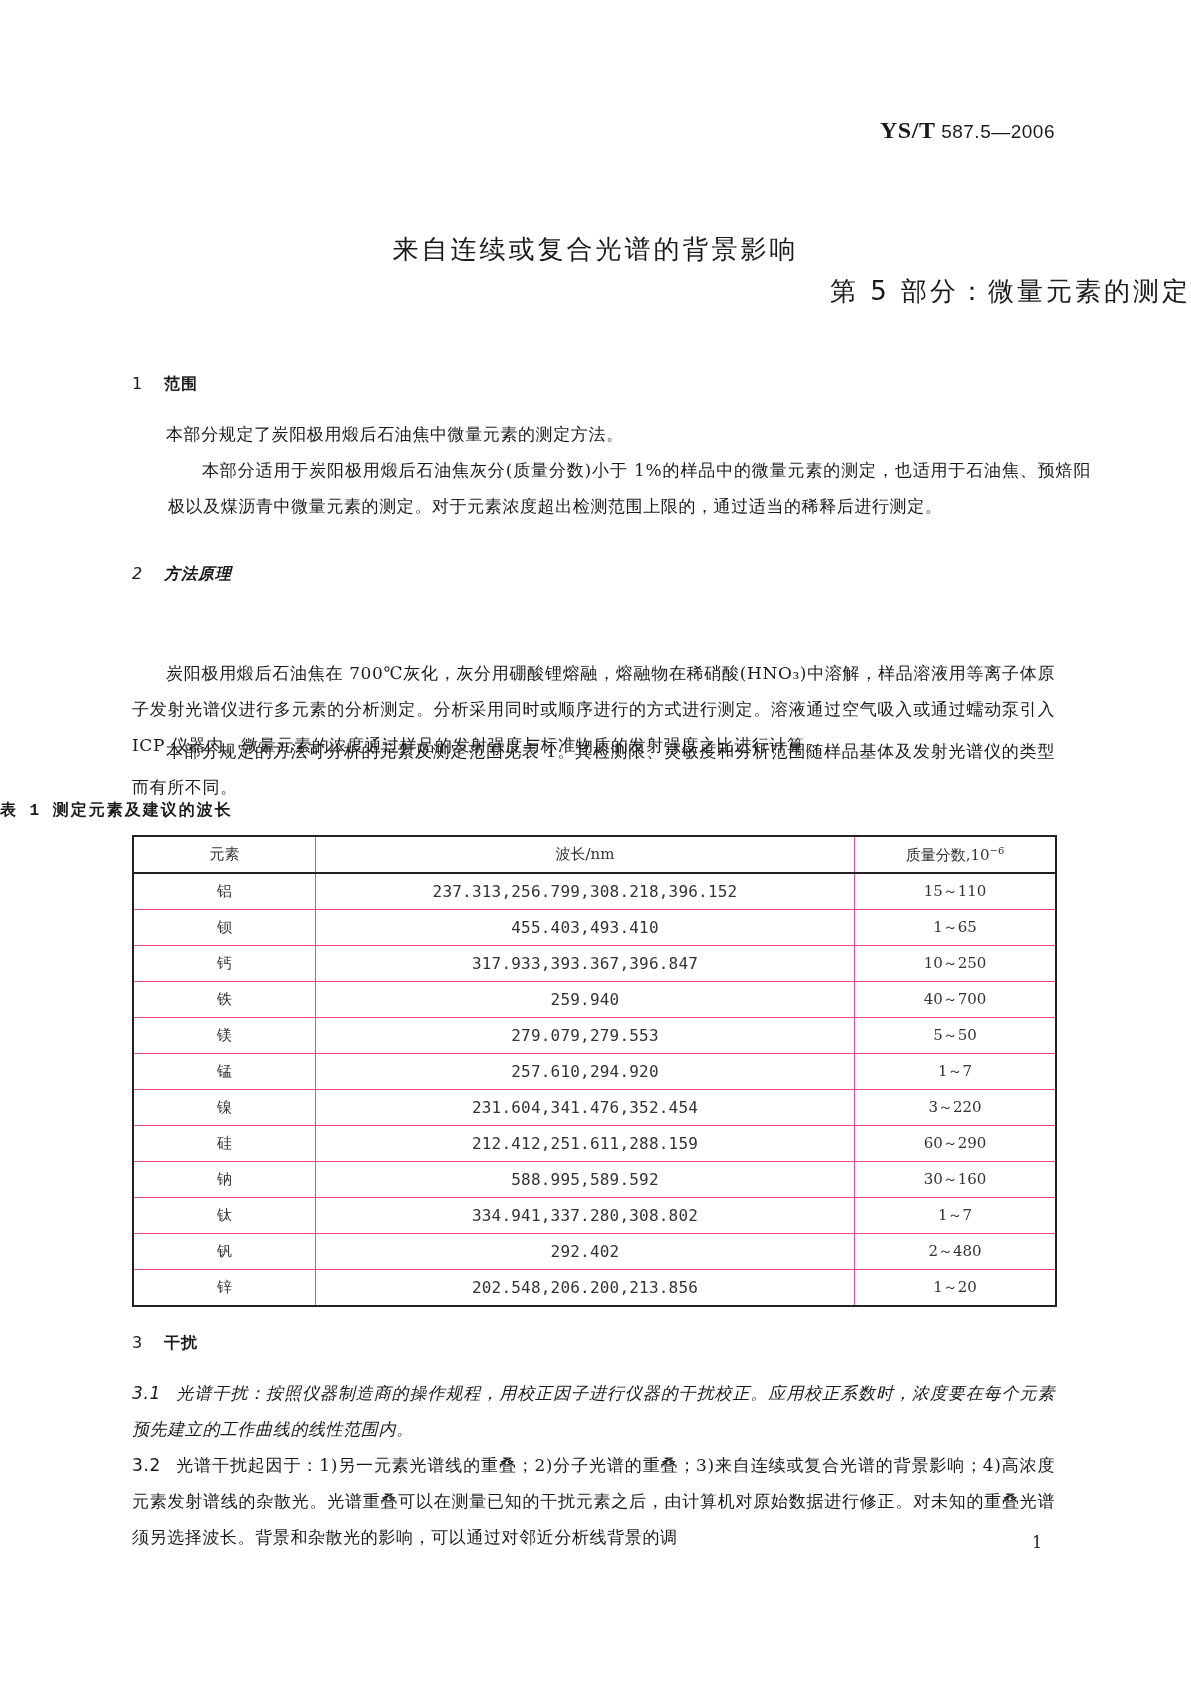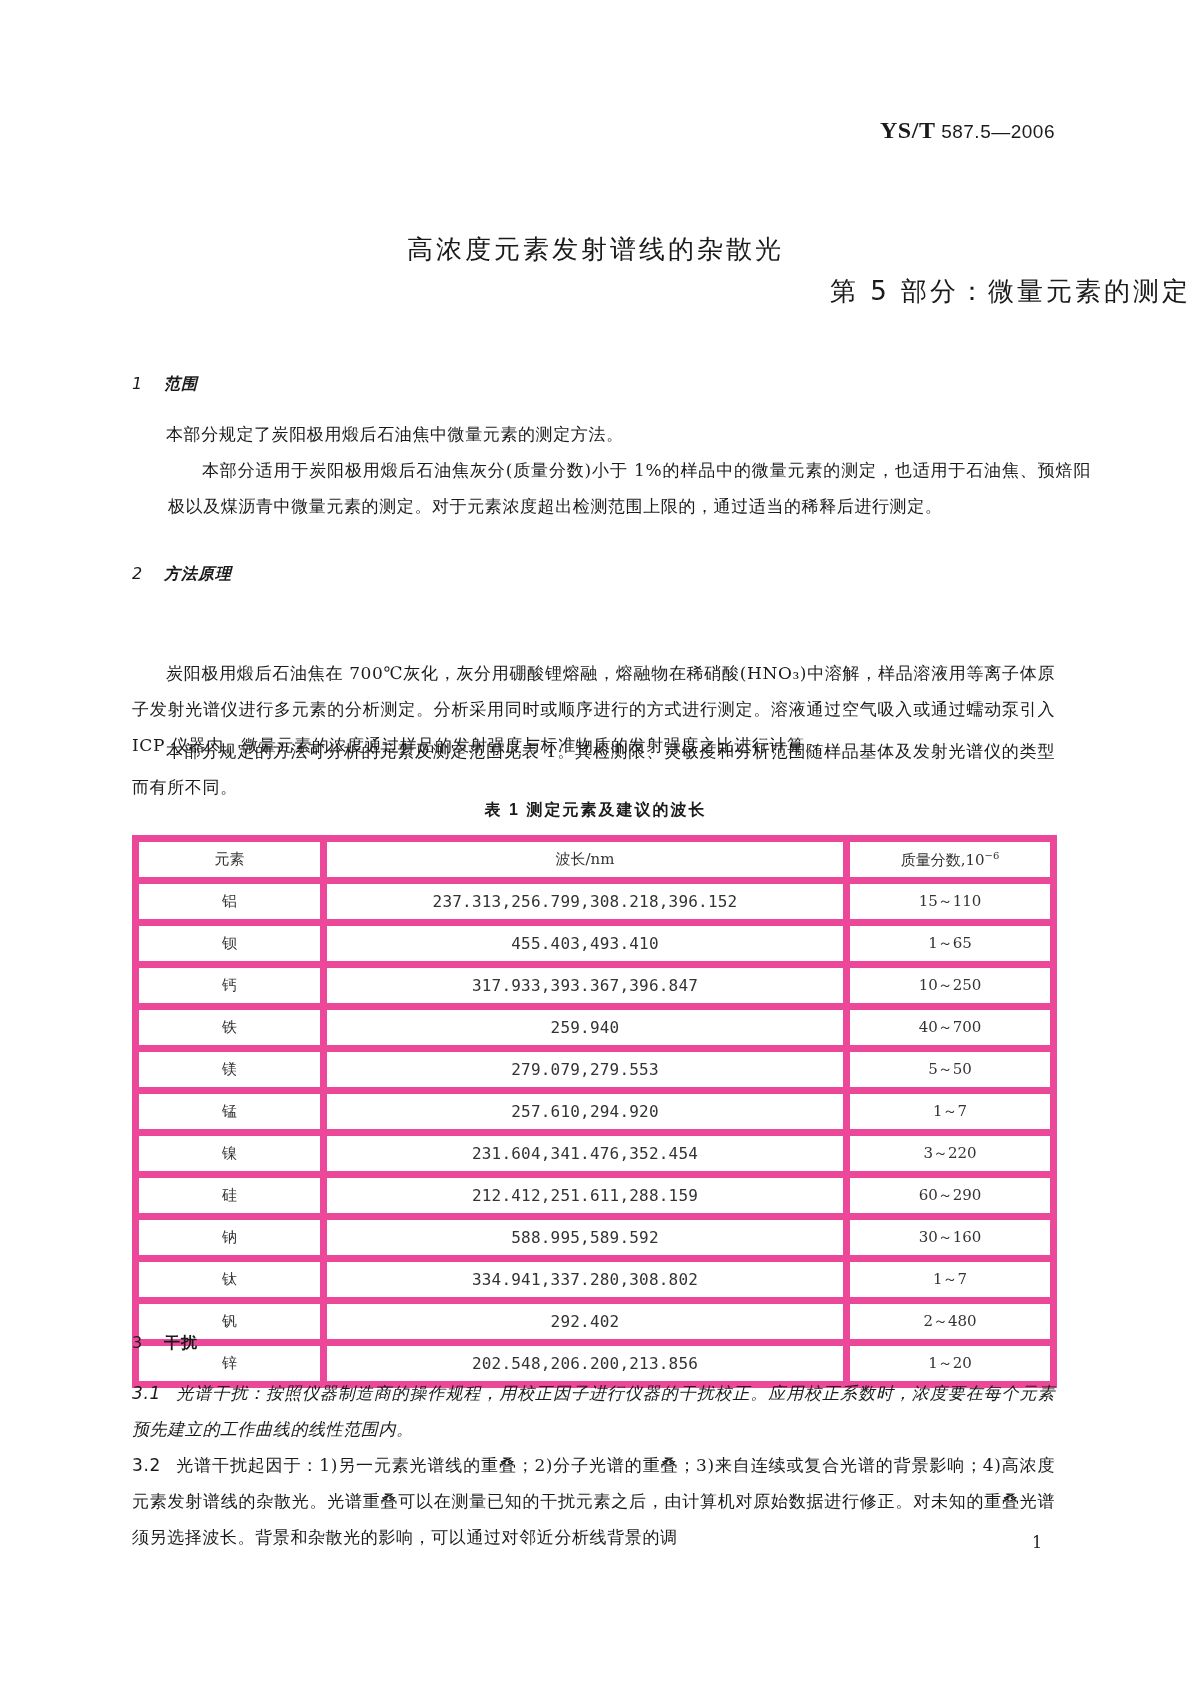--- a/index.html
+++ b/index.html
@@ -28,55 +28,55 @@
     }
     .h1 .num { display: inline-block; width: 32px; font-weight: normal; }
     .para {
       position: absolute; left: 132px; width: 923px;
       font-size: 17px; line-height: 36px; text-align: justify;
       letter-spacing: 0.6px;
     }
     .para.indent { text-indent: 34px; }
     .para .clause { font-family: "DejaVu Sans", "Liberation Sans", sans-serif; display: inline-block; width: 44px; text-indent: 0; }
     .caption {
-      position: absolute; left: 0; right: 0; top: 800px; text-align: center;
-      font-family: Liberation Sans, sans-serif;
+      position: absolute; left: 0; right: 0; top: 800px; text-align: left;
+      font-family: Liberation Mono, monospace;
       font-size: 16px; font-weight: bold; letter-spacing: 2px;
     }
     table.t1 {
       position: absolute; left: 132px; top: 835px; width: 925px;
       border-collapse: collapse; border: 2px solid #222;
       font-size: 15px; color: #333;
     }
     table.t1 th, table.t1 td {
-      border: 7px solid #ec4899; height: 35px; padding: 0; text-align: center;
+      border: 1px solid #ec4899; height: 35px; padding: 0; text-align: center;
       font-weight: normal;
     }
     table.t1 thead th { border-bottom: 2px solid #222; }
     table.t1 .c1 { width: 181px; }
     table.t1 .c3 { width: 200px; }
     table.t1 td.wl { font-family: "DejaVu Sans Mono", "Liberation Mono", monospace; font-size: 16px; letter-spacing: 0.2px; }
     sup { font-size: 10px; }
     .page-num {
       position: absolute; left: 1032px; top: 1533px;
       font-size: 16px;
     }
   </style>
 </head>
 <body>
 
 <div class="std-code">
   <b>YS/T</b>
   <span>587.5—2006</span>
 </div>
 
-<div class="title l1">高浓度元素发射谱线的杂散光</div>
+<div class="title l1">来自连续或复合光谱的背景影响</div>
 <div class="title l2">第 5 部分：微量元素的测定</div>
 
-<div class="h1" style="top:374px;font-style:italic;">
+<div class="h1" style="top:374px;">
   <span class="num">1</span><span>范围</span>
 </div>
 <div class="para indent" style="top:416px;">本部分规定了炭阳极用煅后石油焦中微量元素的测定方法。</div>
 <div class="para indent" style="top:452px;margin-left:36px;">本部分适用于炭阳极用煅后石油焦灰分(质量分数)小于 1%的样品中的微量元素的测定，也适用于石油焦、预焙阳极以及煤沥青中微量元素的测定。对于元素浓度超出检测范围上限的，通过适当的稀释后进行测定。</div>
 
 <div class="h1" style="top:564px;font-style:italic;">
   <span class="num">2</span><span>方法原理</span>
 </div>
 <div class="para indent" style="top:607px;margin-top:48px;">炭阳极用煅后石油焦在 700℃灰化，灰分用硼酸锂熔融，熔融物在稀硝酸(HNO₃)中溶解，样品溶液用等离子体原子发射光谱仪进行多元素的分析测定。分析采用同时或顺序进行的方式进行测定。溶液通过空气吸入或通过蠕动泵引入 ICP 仪器内。微量元素的浓度通过样品的发射强度与标准物质的发射强度之比进行计算。</div>
 <div class="para indent" style="top:733px;">本部分规定的方法可分析的元素及测定范围见表 1。其检测限、灵敏度和分析范围随样品基体及发射光谱仪的类型而有所不同。</div>

